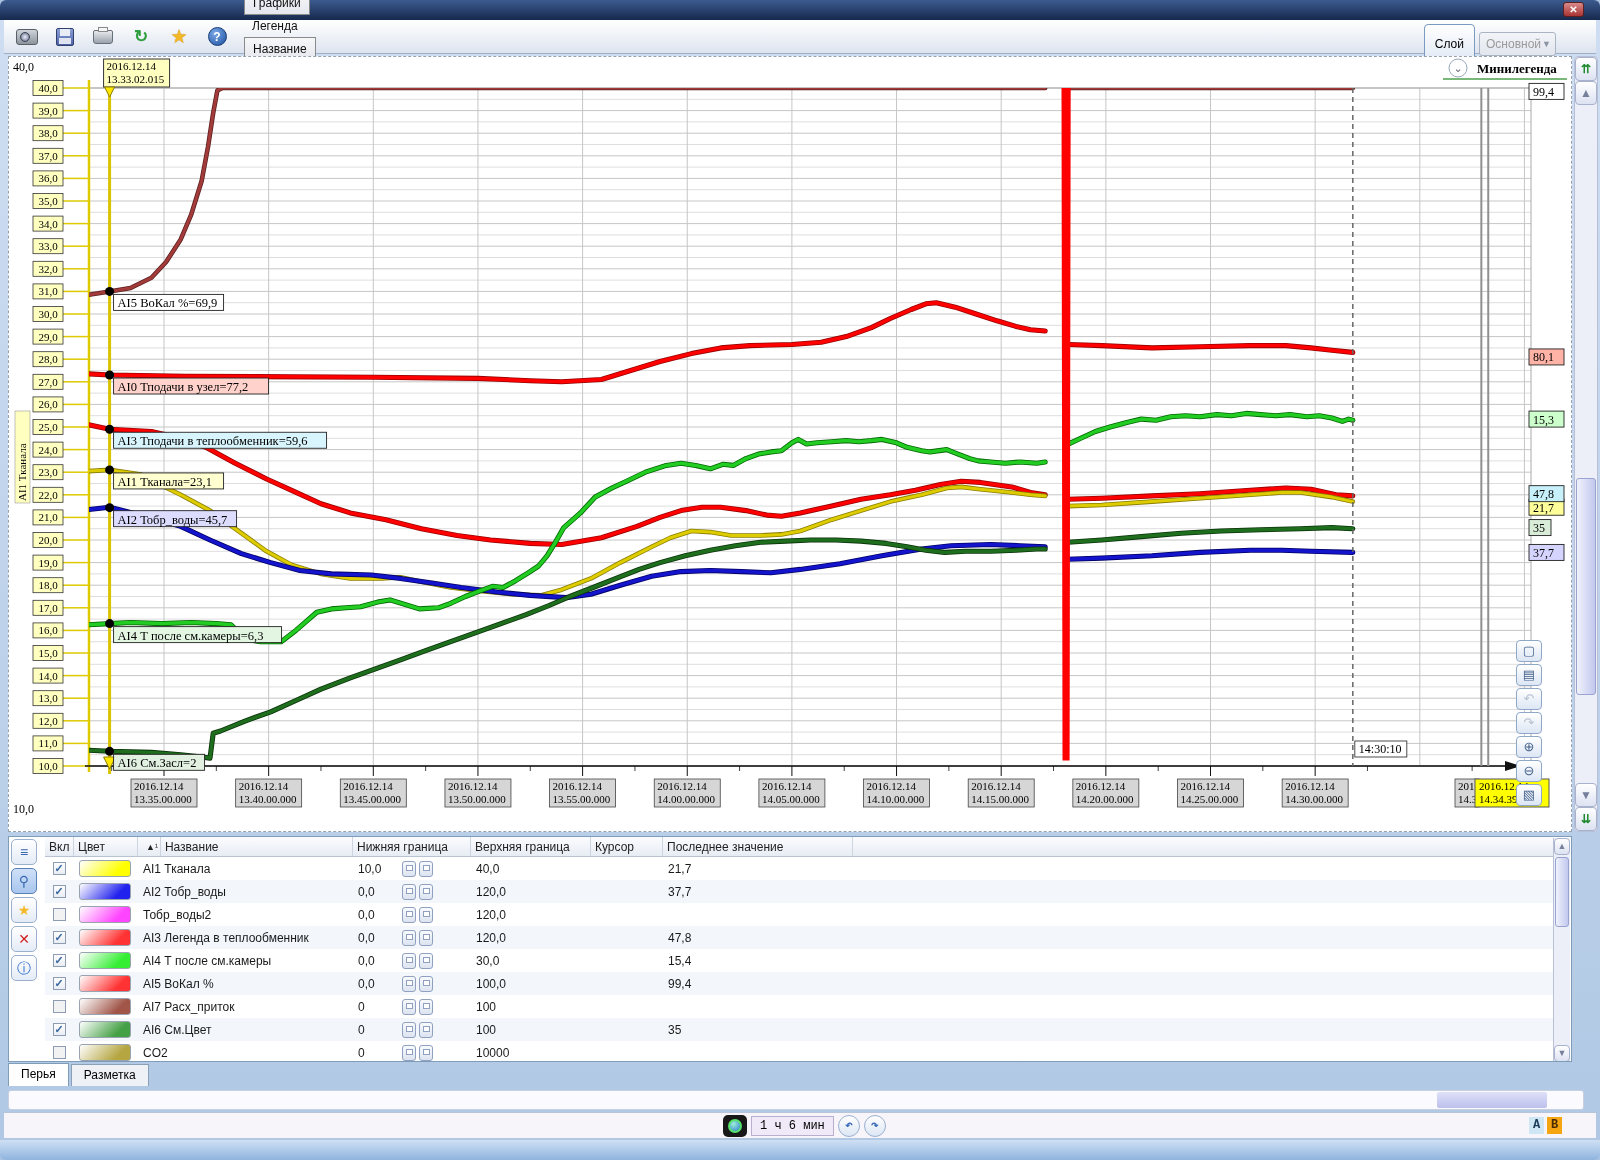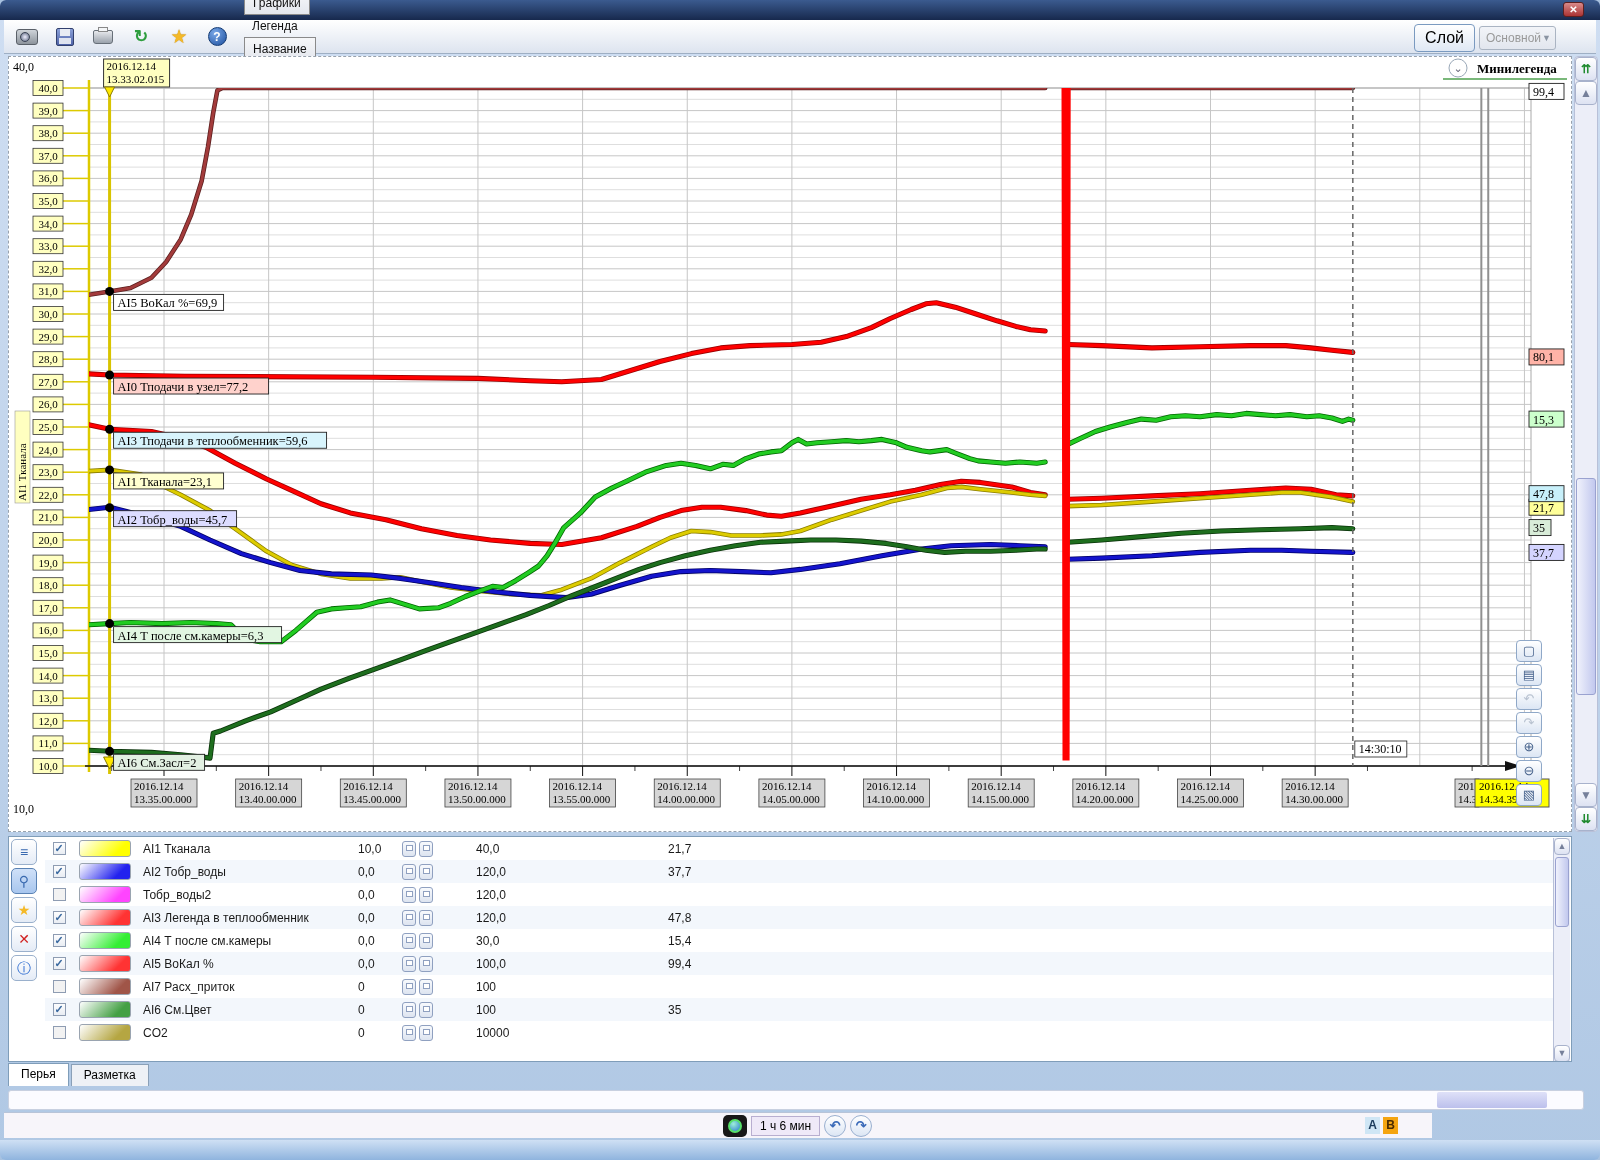--- a/index.html
+++ b/index.html
@@ -24,21 +24,21 @@
   .icon-save b { position:absolute; left:2px; bottom:1px; width:12px; height:6px; background:#dfe4f0; display:block;}
   .icon-print { width:20px; height:14px; background:linear-gradient(#e8eaee,#9aa2ac); border:1px solid #676f78; border-radius:2px 2px 3px 3px; position:relative;}
   .icon-print i { position:absolute; left:4px; top:-4px; width:10px; height:5px; background:#f4f6f8; border:1px solid #888; display:block;}
   .glyph { font-size:17px; line-height:1; }
   .g-refresh { color:#2e9e3e; font-weight:bold; }
   .g-star { color:#f4b928; text-shadow:0 0 1px #b07a10; font-size:19px;}
   .icon-help { width:19px; height:19px; border-radius:50%; background:radial-gradient(circle at 35% 30%,#7aa8e8,#1c4f9e); border:1px solid #123a74; color:#fff; font-weight:bold; font-size:12px; text-align:center; line-height:18px;}
   .viewbtn { margin-left:2px; padding:4px 8px; font-size:12px; color:#111; cursor:pointer; }
   .viewbtn.boxed { border:1px solid #8a8a8a; background:linear-gradient(#f6f7f9,#e4e7ee); }
   #layer-group { position:absolute; right:40px; top:4px; display:flex; align-items:center; }
-  #layer-btn { padding:4px 10px; font-size:16px; border:1px solid #7a9ac0; border-radius:4px;
+  #layer-btn { padding:12px 10px; font-size:12px; border:1px solid #7a9ac0; border-radius:4px;
     background:linear-gradient(#ffffff,#dfe8f4); cursor:pointer; }
   #layer-select { width:77px; margin-left:4px; padding:4px 6px; font-size:12px; color:#9a9a9a;
     border:1px solid #aab4c2; border-radius:3px; background:linear-gradient(#f2f4f8,#e2e6ee); position:relative; }
   #layer-select .arr { position:absolute; right:4px; top:6px; font-size:9px; color:#8a94a2;}
   
   #chart-panel { position:absolute; left:8px; top:56px; width:1564px; height:776px;
     background:#fff; border:1px dashed #98a2ae; }
   #chart-svg { position:absolute; left:0; top:0; }
   
   #right-float { position:absolute; left:1516px; top:640px; width:30px; display:flex; flex-direction:column; gap:2px; }
@@ -94,22 +94,22 @@
   #table-scroll .sbtn { height:17px; line-height:15px; font-size:9px;}
   
   #tabs { position:absolute; left:8px; top:1062px; height:24px; display:flex; align-items:flex-end; }
   .tab { padding:3px 12px 4px; font-size:12px; border:1px solid #8aa0b8; border-bottom:none; background:#eef1f6; cursor:pointer; margin-right:2px;}
   .tab.active { background:#fff; height:23px; border-color:#7f9db9; position:relative; z-index:2;}
   
   #strip { position:absolute; left:8px; top:1090px; width:1576px; height:20px;
     background:#fbfbff; border:1px solid #c8d0e0; border-radius:3px;}
   #strip .grip { position:absolute; right:36px; top:1px; width:110px; height:16px;
     background:linear-gradient(#dfe1f8,#bcc0ec); border-radius:2px;}
-  #statusbar { position:absolute; left:4px; top:1112px; width:1428px; height:26px;
-    background:#f7f5fa; border-top:1px solid #b8c4d8; display:flex; align-items:center;}
+  #statusbar { position:absolute; left:4px; top:1112px; width:1592px; height:26px;
+    background:#f7f5fa; border-top:1px solid #b8c4d8; display:flex; align-items:center;font-family:Liberation Mono, monospace;}
   #status-items { margin-left:719px; display:flex; align-items:center; gap:4px;}
   .clockicon { width:24px; height:22px; background:#181818; border-radius:5px; display:flex; align-items:center; justify-content:center;}
   .clockicon i { width:14px; height:14px; border-radius:50%; background:radial-gradient(circle at 35% 30%,#9ef0d8,#2a7ad0); border:2px solid #57e06a; display:block;}
   #duration-box { padding:2px 8px; font-size:12px; background:#efe9f8; border:1px solid #b8aed0; }
   .roundbtn { width:22px; height:22px; border-radius:50%; border:1px solid #9ab0d0;
     background:linear-gradient(#ffffff,#dce6f4); color:#3a6ab8; font-size:13px; font-weight:bold; text-align:center; line-height:20px; cursor:pointer;}
   #badges { position:absolute; right:34px; display:flex; gap:3px; }
   .badge { width:15px; height:17px; font-size:12px; font-weight:bold; text-align:center; line-height:17px;}
   #badge-a { background:#cfe6f5; color:#1a3a5a; }
   #badge-b { background:#f5a511; color:#4a2a00; }
@@ -581,20 +581,33 @@
 
   <div id="legend-panel">
     <div id="pen-toolbar">
         <div class="pbtn" style="color: rgb(58, 106, 176);">≡</div>
         <div class="pbtn pressed" style="color: rgb(58, 106, 176);">⚲</div>
         <div class="pbtn" style="color: rgb(244, 185, 40);">★</div>
         <div class="pbtn" style="color: rgb(208, 32, 32);">✕</div>
         <div class="pbtn" style="color: rgb(42, 106, 208);">ⓘ</div>
       </div>
     <div id="legend-table">
+      <div class="lt-head">
+        <span>Вкл</span>
+        <span>Цвет</span>
+        <span>
+            <span style="font-size:9px;margin-right:2px;">▲¹</span>
+            <span>Название</span>
+          </span>
+        <span style="grid-column:4/6">Нижняя граница</span>
+        <span>Верхняя граница</span>
+        <span>Курсор</span>
+        <span>Последнее значение</span>
+        <span></span>
+      </div>
       <div id="lt-body">
           <div class="lt-row">
             <div class="cell-check">
               <span class="chk">✓</span>
             </div>
             <div>
               <div class="swatch" style="background: linear-gradient(135deg, rgb(255, 255, 255) 0%, rgb(255, 255, 0) 75%);"></div>
             </div>
             <div class="cell-name">AI1 Тканала</div>
             <div class="cell-num">10,0</div>

